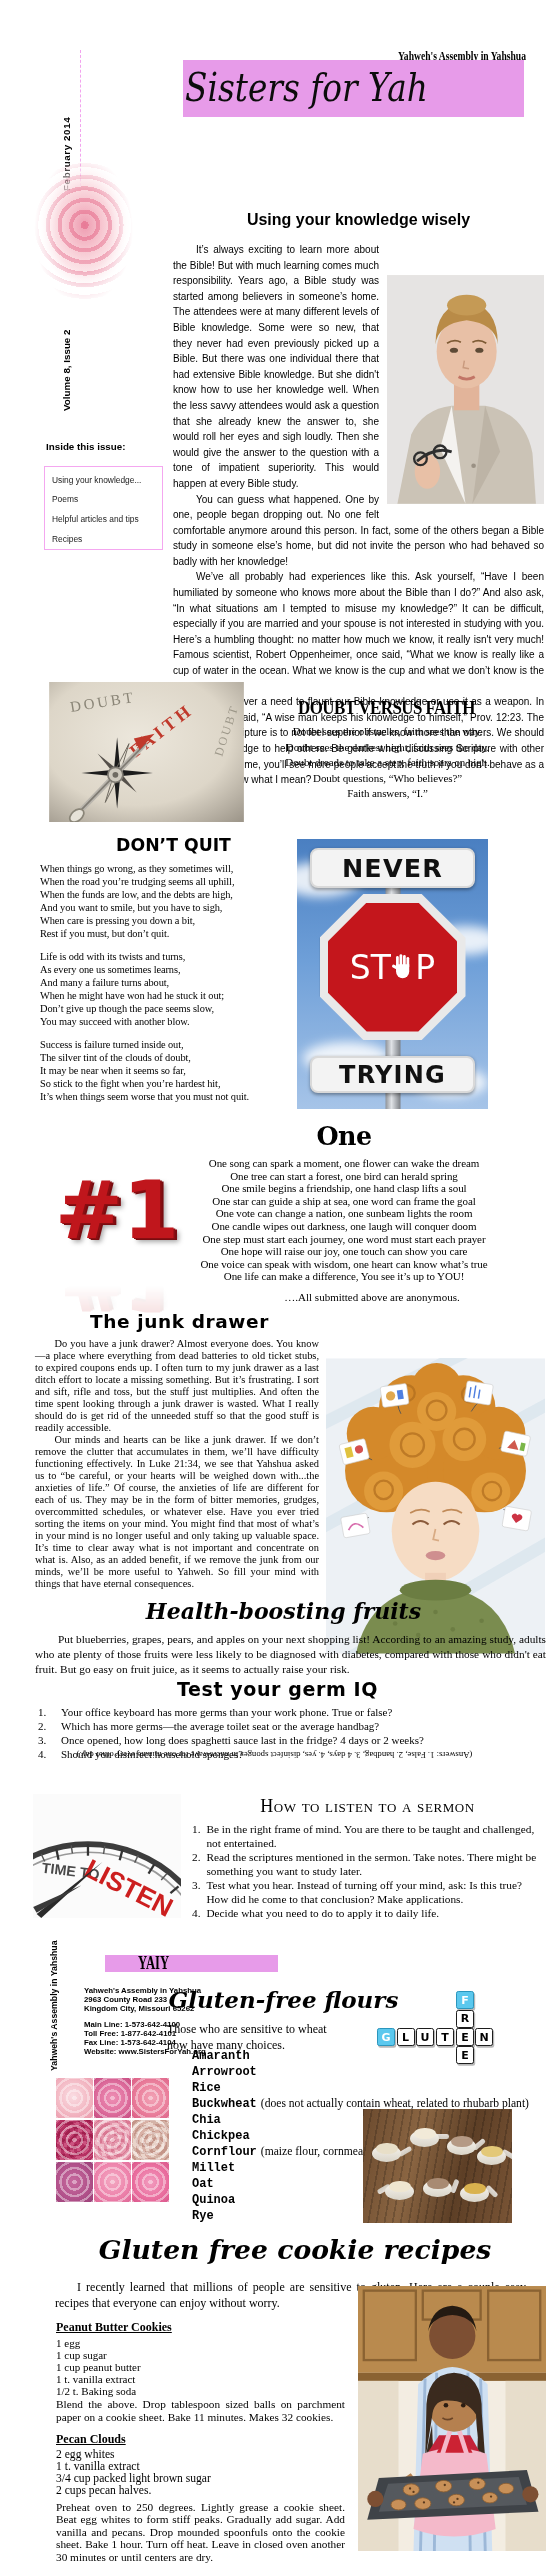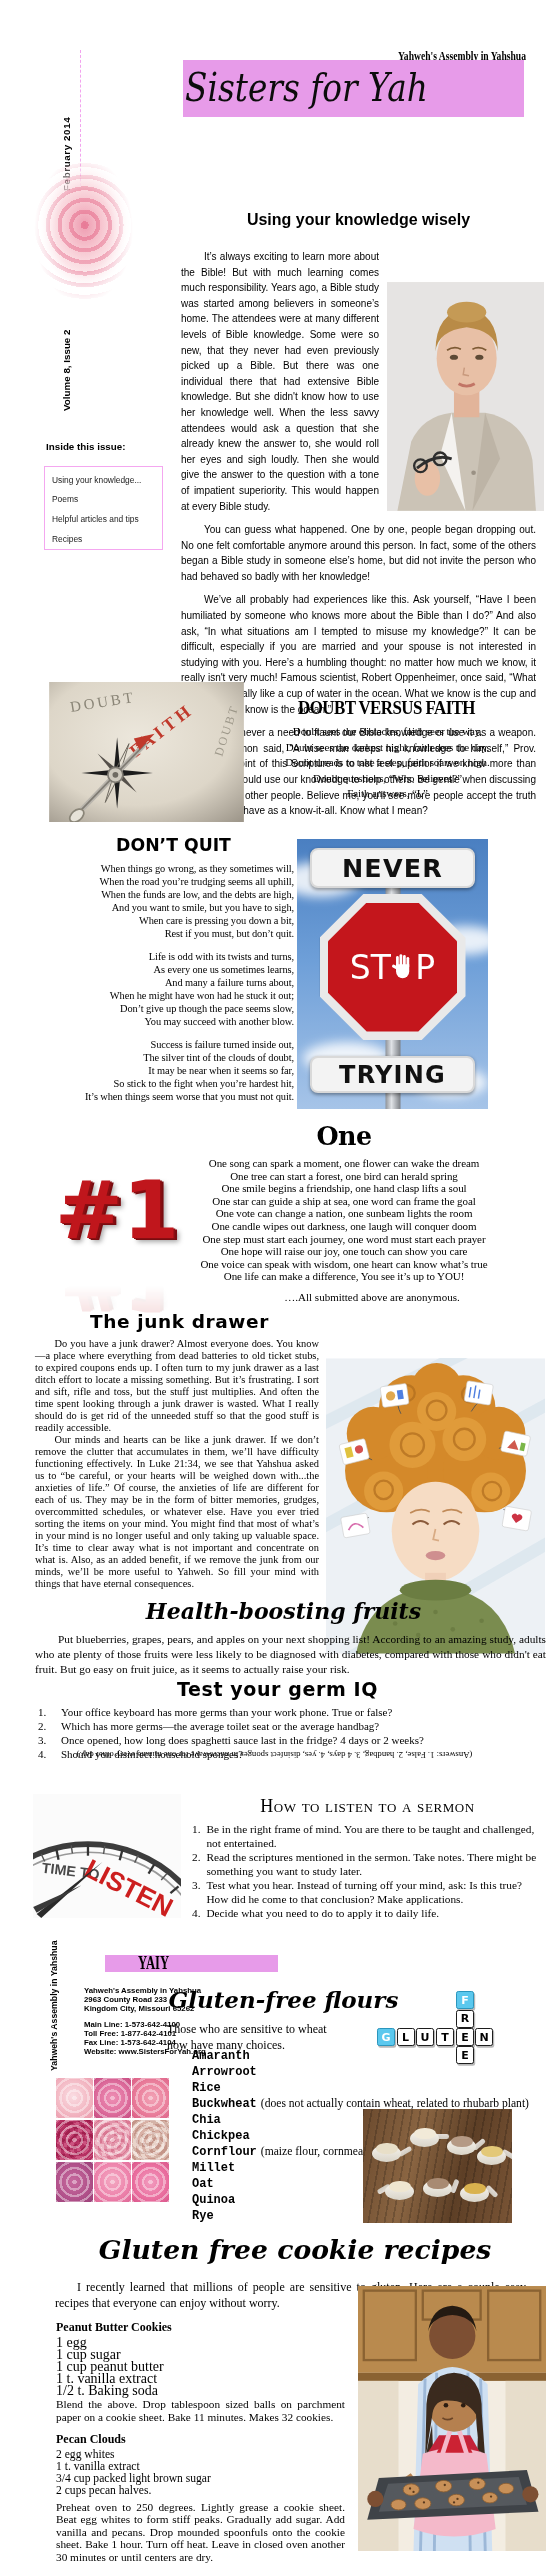--- a/index.html
+++ b/index.html
@@ -25,35 +25,35 @@
      mask-image:radial-gradient(closest-side at 55% 45%, #000 55%, transparent 98%);
      filter:blur(0.6px)}
   .volume-v{left:61px;top:319px;height:92px;font-size:9.8px}
   .inside-h{left:46px;top:441px;font-family:"Liberation Sans",sans-serif;font-weight:bold;font-size:9.8px}
   .inside-box{left:44px;top:466px;width:119px;height:84px;border:1.2px solid #f4a7f0;box-sizing:border-box;
               padding:7.5px 3.5px 0 7px}
   .inside-item{font-family:"Liberation Sans",sans-serif;font-size:8.4px;color:#1c1c1c;margin-bottom:9.8px}
 
   
   .knowledge{left:173px;top:211px;width:371px}
-  .kn-title{text-align:center;font-family:"Liberation Sans",sans-serif;font-weight:bold;font-size:16px;margin:0 0 20px 0}
+  .kn-title{text-align:center;font-family:"Liberation Sans",sans-serif;font-weight:bold;font-size:16px;margin:0 0 13px 0}
   .kn-body{font-family:"Liberation Sans",sans-serif;font-size:10px;line-height:15.6px;text-align:justify}
-  .kn-body p{margin:8px;text-indent:23px}
+  .kn-body p{margin:0;text-indent:23px}
   .woman-photo{float:right;width:157px;height:229px;margin:33px 0 3.5px 8px;background:#ebe9e8;overflow:hidden}
 
   
   .compass{left:49px;top:682px;width:195px;height:140px;overflow:hidden}
   .dvf-title{left:248px;top:698px;width:277px;text-align:center;font-weight:bold;font-size:18px;
              letter-spacing:-0.6px;transform:scaleX(.94)}
   .dvf-lines{left:243px;top:724px;width:289px;text-align:center;font-size:11px;line-height:15.6px;letter-spacing:-0.1px}
 
   
   .dq-title{left:58px;top:835px;width:231px;text-align:center;font-family:"DejaVu Sans",sans-serif;
             font-weight:bold;font-size:17.3px}
-  .dq-poem{left:40px;top:862px;width:254px;text-align:right;font-size:10.4px;line-height:13px;letter-spacing:-0.1px}
+  .dq-poem{left:40px;top:862px;width:254px;text-align:left;font-size:10.4px;line-height:13px;letter-spacing:-0.1px}
   .stanza{margin-bottom:9.8px}
   .never-sign{left:297px;top:839px;width:191px;height:270px;overflow:hidden;
       background:linear-gradient(180deg,#4a7fc1,#6e9fd8 45%,#a6c4e8)}
   .cloud{position:absolute;background:#fff;border-radius:50%;filter:blur(5.2px);opacity:.85}
   .pole{position:absolute;left:50%;top:46px;width:15px;height:231px;transform:translateX(-50%);
         background:linear-gradient(90deg,#8f9399,#dfe2e6 40%,#7c8086)}
   .plate{position:absolute;left:12.7px;right:12.7px;background:#f3f3f3;border:2.9px solid #d9d9d9;border-radius:8px;
          box-shadow:0 1.7px 3.5px rgba(0,0,0,.35);display:flex;align-items:center;justify-content:center;
          font-family:"DejaVu Sans",sans-serif;font-weight:bold;color:#111}
   .plate-top{top:9.2px;height:36px;font-size:25.4px;letter-spacing:1.2px}
@@ -150,23 +150,23 @@
   .cup .bowl{position:absolute;left:0;top:5.8px;width:29px;height:17.3px;border-radius:50%;
              background:linear-gradient(#f7f4ee,#d9d4c8)}
   .cup .mound{position:absolute;left:3.5px;top:3.5px;width:22px;height:11.6px;border-radius:50%}
   .cup .handle{position:absolute;left:25.4px;top:10.4px;width:14px;height:4.6px;border-radius:2.3px;
              background:linear-gradient(#ffffffcc,#cfcabf)}
 
   
   .recipes-title{left:64px;top:2234px;width:462px;text-align:center;font-family:"DejaVu Serif",serif;
                  font-style:italic;font-weight:bold;font-size:26.6px;white-space:nowrap}
   .recipes-intro{left:55px;top:2279px;width:471px;font-size:12px;line-height:16px;text-align:justify;text-indent:22px}
-  .recipe-name{font-weight:bold;font-size:12px;}
+  .recipe-name{font-weight:bold;font-size:12px;text-decoration:underline}
   .pb-name{left:56px;top:2320px}
-  .pb-ing{left:56px;top:2337px;font-size:14px;line-height:12px}
+  .pb-ing{left:56px;top:2337px;font-size:11px;line-height:12px}
   .pb-dir{left:56px;top:2398px;width:289px;font-size:11.3px;line-height:12.7px;text-align:justify}
   .pecan-name{left:56px;top:2432px}
   .pecan-ing{left:56px;top:2449px;font-size:11.6px;line-height:12px}
   .pecan-dir{left:56px;top:2501px;width:289px;font-size:11.3px;line-height:12.4px;text-align:justify}
   .family-photo{left:358px;top:2286px;width:188px;height:265px}
 </style>
 </head>
 <body>
 
 <div class="page">

